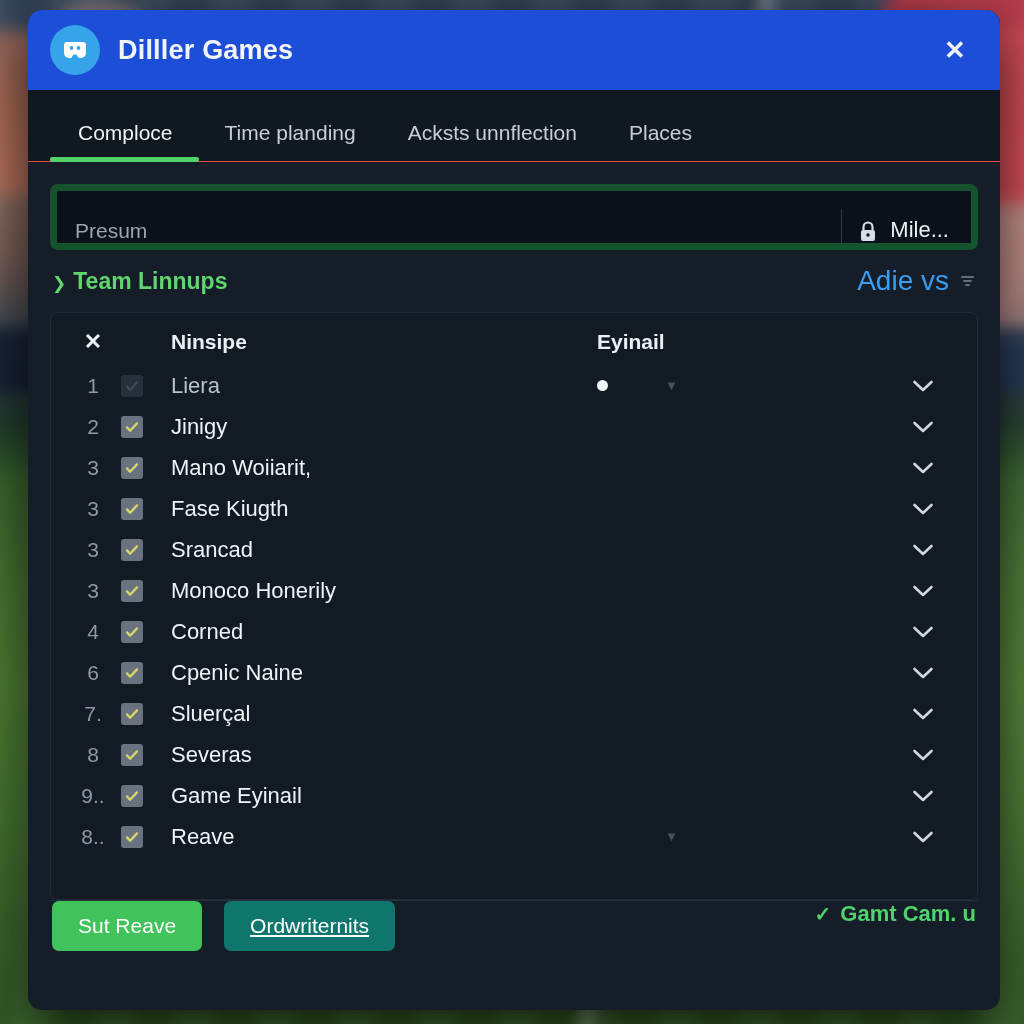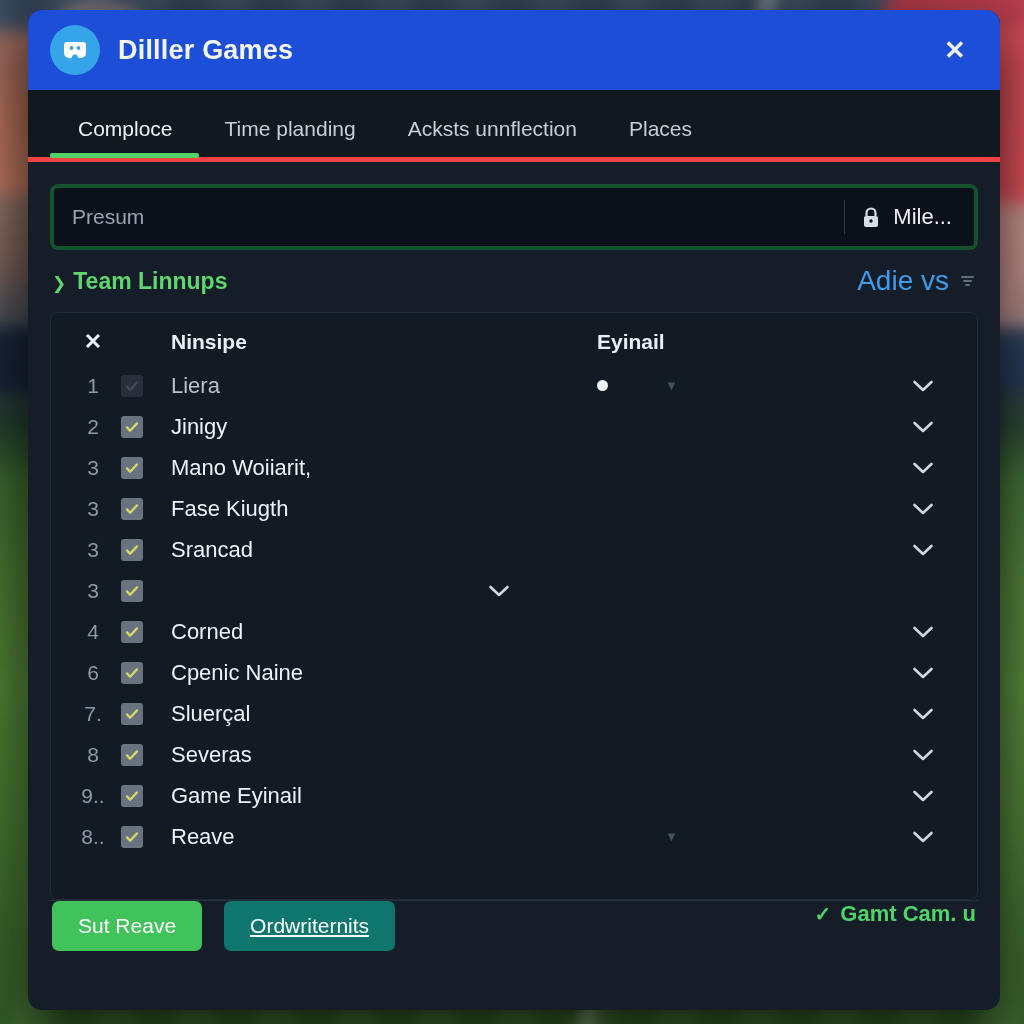--- a/index.html
+++ b/index.html
@@ -121,21 +121,21 @@
     line-height: 1;
   }
 
   
   #tabbar {
     flex: 0 0 72px;
     background: #101820;
     display: flex;
     align-items: flex-end;
     padding-left: 22px;
-    border-bottom: 5px solid #ef4444;
+    border-bottom: 1px solid #ef4444;
     position: relative;
   }
   .tab {
     font-size: 21px;
     color: #c7ced6;
     padding: 0 26px 16px 26px;
     position: relative;
     cursor: pointer;
     white-space: nowrap;
   }
@@ -158,24 +158,24 @@
     display: flex;
     flex-direction: column;
     min-height: 0;
   }
 
   
   #search-row {
     height: 66px;
     flex: 0 0 66px;
     background: #0b111a;
-    border: 4px solid #14532d;
+    border: 7px solid #14532d;
     border-radius: 8px;
     display: flex;
-    align-items: center;
+    align-items: flex-end;
     padding: 0 6px 0 18px;
   }
   #search-input {
     flex: 1 1 auto;
     background: transparent;
     border: 0;
     outline: none;
     color: #e6ebf1;
     font-size: 21px;
     font-family: "Liberation Sans", sans-serif;
@@ -497,20 +497,21 @@
           </div>
           <div class="row">
             <div class="col-num row-num">3</div>
             <div class="col-check">
               <div class="cb">
                 <svg width="16" height="16" viewBox="0 0 16 16" aria-hidden="true">
                   <path d="M3 8.4l3.1 3.3L13 4.4" fill="none" stroke="#d8d86a" stroke-width="2.3" stroke-linecap="round" stroke-linejoin="round"></path>
                 </svg>
               </div>
             </div>
+            <div class="col-name row-name">Monoco Honerily</div>
             <div class="col-stat stat-cell"></div>
             <div class="col-more row-chevron">
               <svg width="22" height="14" viewBox="0 0 22 14" aria-hidden="true">
                 <path d="M2.5 3l8.5 8 8.5-8" fill="none" stroke="#cfd7df" stroke-width="2.6" stroke-linecap="round" stroke-linejoin="round"></path>
               </svg>
             </div>
           </div>
           <div class="row">
             <div class="col-num row-num">4</div>
             <div class="col-check">

